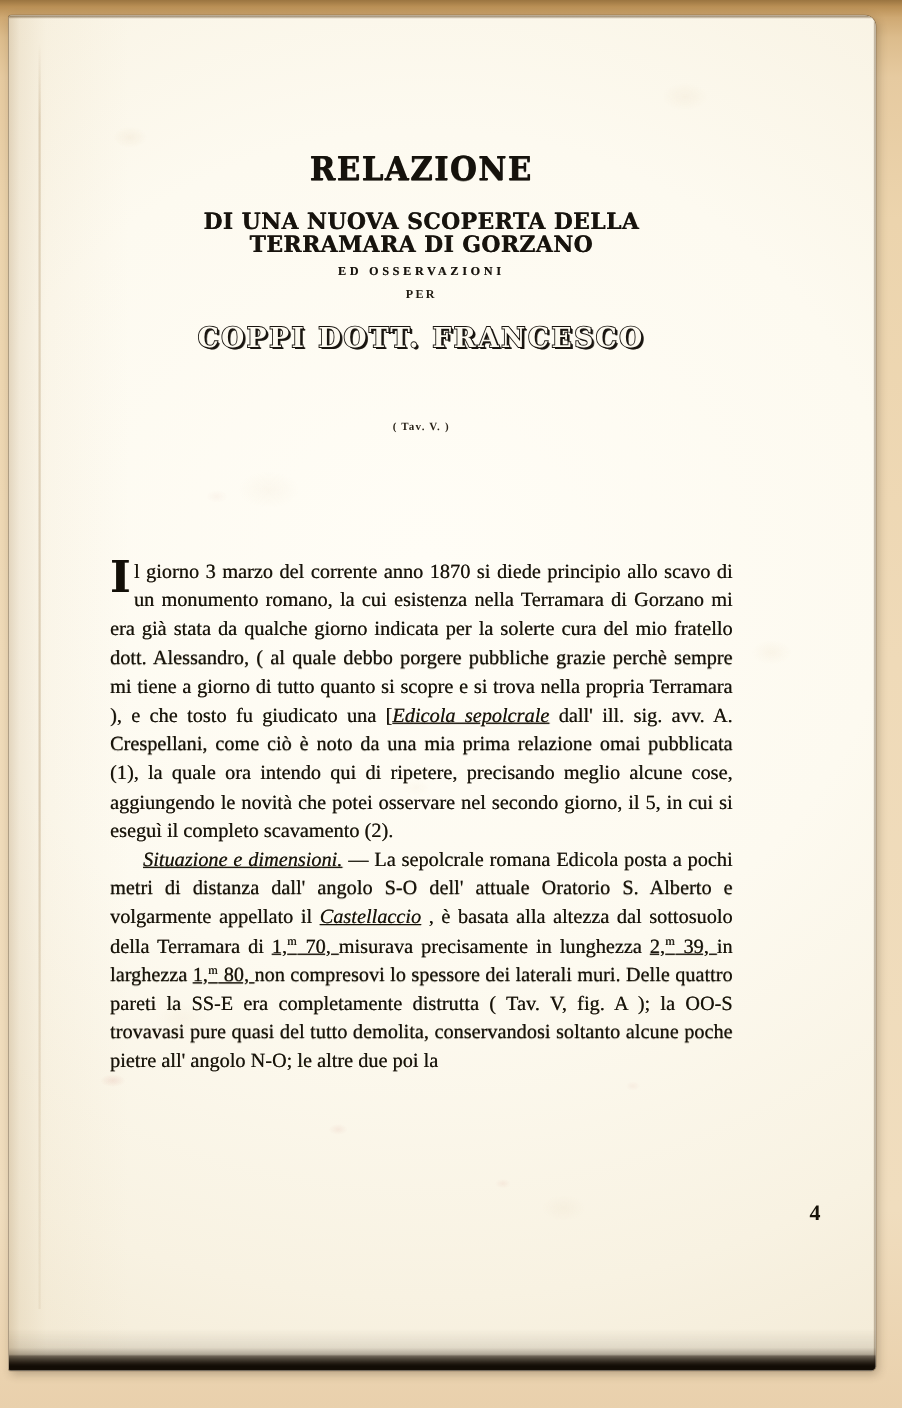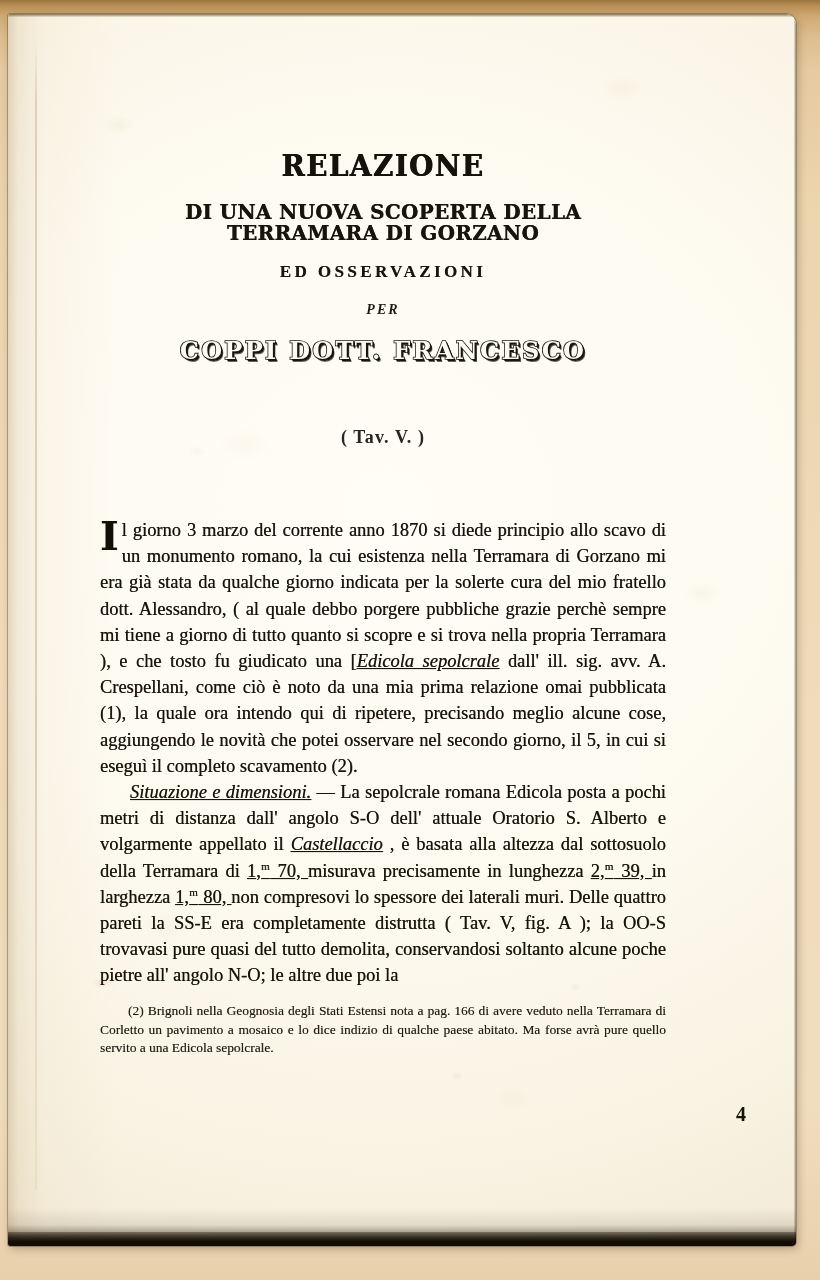--- a/index.html
+++ b/index.html
@@ -119,21 +119,21 @@
   .right-edge {
     position: absolute;
     top: 0; bottom: 0; right: 0;
     width: 2px;
     background: linear-gradient(90deg, rgba(130,100,60,0.10), rgba(92,68,38,0.60));
   }
 
   
   .content {
     position: absolute;
-    left: 0; top: 11px;
+    left: 0; top: 0;
     width: 788px;
     height: 1232px;
     color: #18150f;
   }
 
   .headings {
     position: absolute;
     left: 90px;
     top: 126px;
     width: 570px;
@@ -154,36 +154,35 @@
     font-family: "DejaVu Serif", "Liberation Serif", serif;
     font-weight: 700;
     font-size: 20.5px;
     letter-spacing: 0.4px;
     line-height: 1;
     color: #17130d;
     text-shadow: 0.4px 0 0 rgba(20,17,11,0.75), 0 0.35px 0 rgba(20,17,11,0.5);
     transform: scaleX(0.97);
   }
   .title-third {
-    margin-top: 19px;
-    font-family: "Liberation Serif", serif;
-    font-weight: 700;
-    font-size: 17px;
+    margin-top: 9px;
+    font-family: "Liberation Serif", serif;
+    font-weight: 700;
+    font-size: 11px;
     letter-spacing: 3.4px;
     color: #17130d;
     text-shadow: 0.35px 0 0 rgba(20,17,11,0.6);
   }
   .title-per {
-    margin-top: 20px;
-    font-family: "Liberation Serif", serif;
-    font-weight: 700;
-    font-size: 14px;
+    margin-top: 9px;
+    font-family: "Liberation Serif", serif;
+    font-weight: 700;
+    font-size: 11px;
     letter-spacing: 2.1px;
     color: #211c13;
-    font-style: italic;
   }
   
   .author {
     margin-top: 18px;
     font-family: "DejaVu Serif", "Liberation Serif", serif;
     font-weight: 700;
     font-size: 25px;
     letter-spacing: 2.4px;
     color: #fdfaf0;
     transform: scaleX(0.96);
@@ -191,21 +190,21 @@
     text-shadow:
        2.0px 2.0px 0 #191510,
        1.4px 1.4px 0 #191510,
        2.6px 2.6px 0 rgba(25,21,16,0.65);
     paint-order: stroke fill;
   }
   .plate {
     margin-top: 62px;
     font-family: "Liberation Serif", serif;
     font-weight: 700;
-    font-size: 18px;
+    font-size: 10px;
     letter-spacing: 1.1px;
     color: #2a241a;
   }
 
   
   .body {
     position: absolute;
     left: 92px;
     top: 492px;
     width: 566px;
@@ -295,21 +294,20 @@
         <div class="plate">( Tav. V. )</div>
       </div>
 
       <div class="body">
         <p><span class="dropcap">I</span><span>l giorno 3 marzo del corrente anno 1870 si diede principio allo scavo di un monumento romano, la cui esistenza nella Terramara di Gorzano mi era già stata da qualche giorno indicata per la solerte cura del mio fratello dott. Alessandro, ( al quale debbo porgere pubbliche grazie perchè sempre mi tiene a giorno di tutto quanto si scopre e si trova nella propria Terramara ), e che tosto fu giudicato una [</span><i>Edicola sepolcrale</i><span> dall' ill. sig. avv. A. Crespellani, come ciò è noto da una mia prima relazione omai pubblicata (1), la quale ora intendo qui di ripetere, precisando meglio alcune cose, aggiungendo le novità che potei osservare nel secondo giorno, il 5, in cui si eseguì il completo scavamento (2).</span></p>
 
         <p class="indent"><i>Situazione e dimensioni.</i><span> — La sepolcrale romana Edicola posta a pochi metri di distanza dall' angolo S-O dell' attuale Oratorio S. Alberto e volgarmente appellato il </span><i>Castellaccio</i><span> , è basata alla altezza dal sottosuolo della Terramara di </span><span class="meas"><span>1,</span><sup>m</sup><span> 70, </span></span><span>misurava precisamente in lunghezza </span><span class="meas"><span>2,</span><sup>m</sup><span> 39, </span></span><span>in larghezza </span><span class="meas"><span>1,</span><sup>m</sup><span> 80, </span></span><span>non compresovi lo spessore dei laterali muri. Delle quattro pareti la SS-E era completamente distrutta ( Tav. V, fig. A ); la OO-S trovavasi pure quasi del tutto demolita, conservandosi soltanto alcune poche pietre all' angolo N-O; le altre due poi la</span></p>
       </div>
 
       <div class="footnotes">
-        <p>(2) Brignoli nella Geognosia degli Stati Estensi nota a pag. 166 di avere veduto nella Terramara di Corletto un pavimento a mosaico e lo dice indizio di qualche paese abitato. Ma forse avrà pure quello servito a una Edicola sepolcrale.</p>
       </div>
 
       <div class="folio">4</div>
 
     </div>
 
     <div class="bottom-shadow"></div>
     <div class="bottom-edge"></div>
   </div>
 

